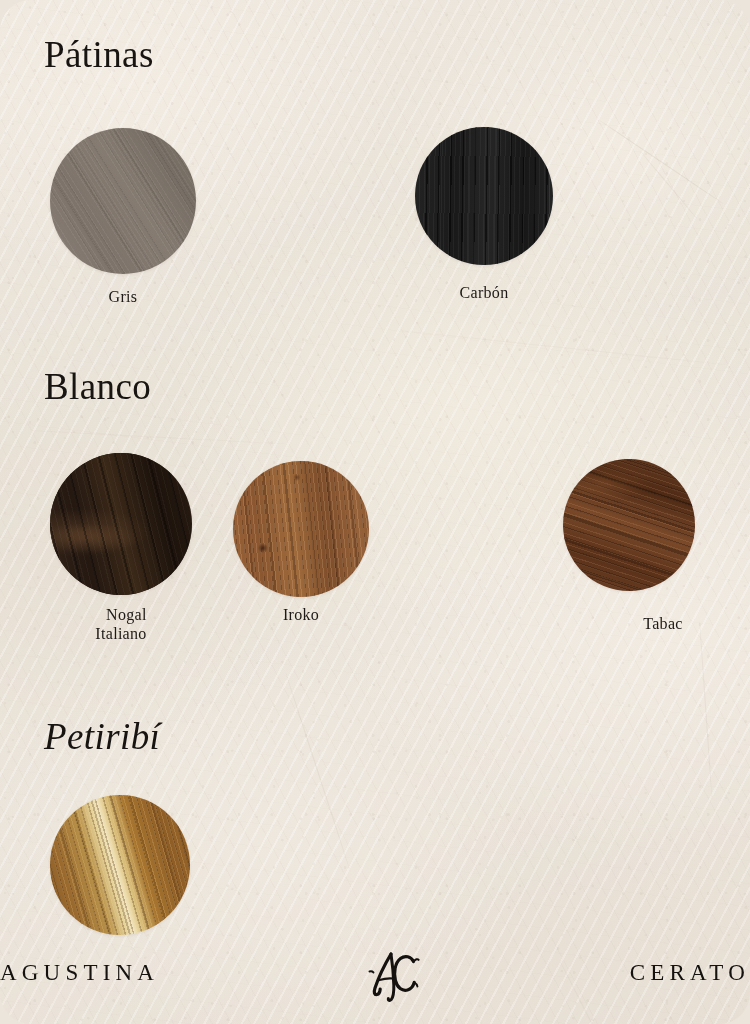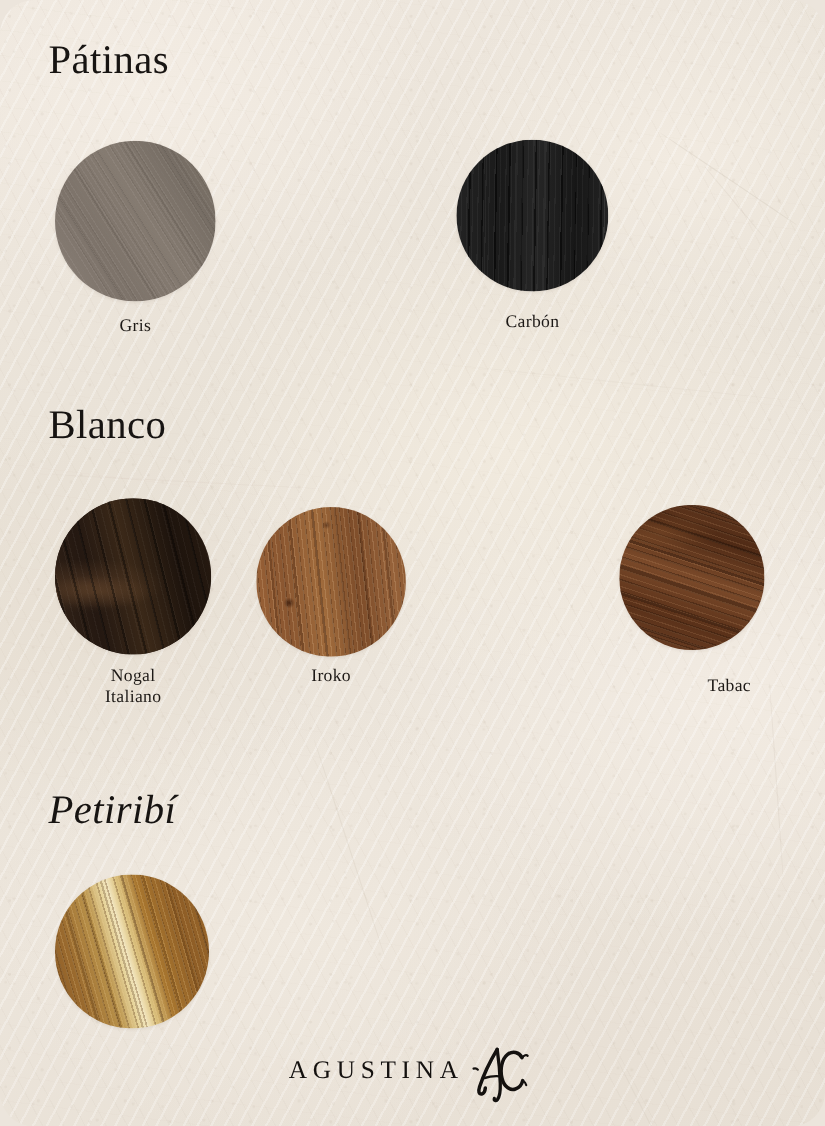--- a/index.html
+++ b/index.html
@@ -158,21 +158,21 @@
   .t-petiribi{
     background:
       repeating-linear-gradient(74deg, rgba(255,226,170,.16) 0 1px, rgba(255,226,170,0) 1px 4px),
       repeating-linear-gradient(74deg, rgba(86,52,18,.34) 0 1.5px, rgba(86,52,18,0) 1.5px 8px),
       linear-gradient(74deg,#8c5b26 0%,#9a6a2e 18%,#b9924a 34%,#e7d49b 43%,#f2e6c0 47%,#dcc27f 52%,#a8762f 62%,#8e5d26 80%,#9c6a2d 100%);
   }
   .t-petiribi::after{content:"";position:absolute;inset:0;
     background:repeating-linear-gradient(74deg, rgba(70,40,12,.26) 0 2px, rgba(70,40,12,0) 2px 19px);}
 
   
-  .logo{position:absolute;left:0;width:750px;display:flex;align-items:center;justify-content:center;gap:0;}
+  .logo{position:absolute;left:0;width:750px;display:flex;align-items:center;justify-content:space-between;gap:0;}
   .logo-word{
     font-family:"Liberation Serif",serif;
     font-size:23px;letter-spacing:5.2px;color:#14110f;font-weight:400;
   }
   .monogram{
     position:relative;width:66px;height:58px;flex:0 0 66px;
     display:flex;align-items:center;justify-content:center;
   }
   .monogram svg{display:block;overflow:visible;}
 </style>
@@ -210,21 +210,21 @@
     </div>
     <div class="label" style="top:157px;">Carbón</div>
   </div>
 
   <div class="heading" style="left:44px;top:368px;">Blanco</div>
 
   <div class="swatch" style="left:50px;top:453px;">
     <div class="disc" style="width:142px;height:142px;">
       <div class="tex t-nogal"></div>
     </div>
-    <div class="label" style="top:153px;">Nogal
+    <div class="label" style="top:153px;text-align:right;">Nogal
 Italiano</div>
   </div>
 
   <div class="swatch" style="left:233px;top:461px;">
     <div class="disc" style="width:136px;height:136px;">
       <div class="tex t-iroko"></div>
     </div>
     <div class="label" style="top:145px;">Iroko</div>
   </div>
 
@@ -261,15 +261,16 @@
 
           <path d="M52.5 17.5 C50 12.5, 44 11, 39.5 14.5 C34 18.8, 32.4 28.5, 34.4 36.5 C36.2 43.8, 41.4 47.6, 46.6 46 C50.2 44.9, 52.4 41.8, 53.2 38.4" stroke-width="3.2"></path>
 
           <path d="M52.5 17.5 C54.6 15.2, 56.6 14.6, 57.6 15.8" stroke-width="2.1"></path>
 
           <path d="M53.2 38.4 C54.8 39.4, 56.2 40.8, 56.4 42.4" stroke-width="2"></path>
         </g>
       </svg>
     </div>
 
+    <div class="logo-word">CERATO</div>
   </div>
 
 </div>
 
 </body></html>

